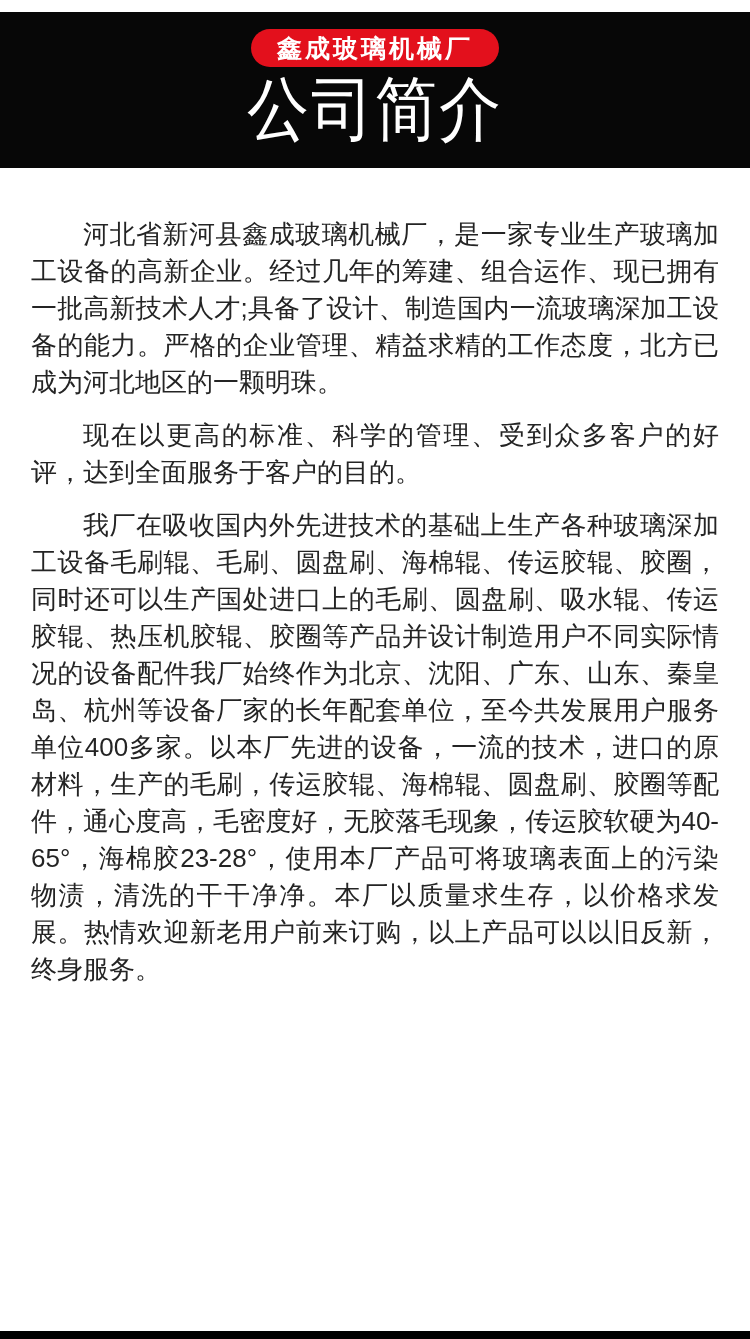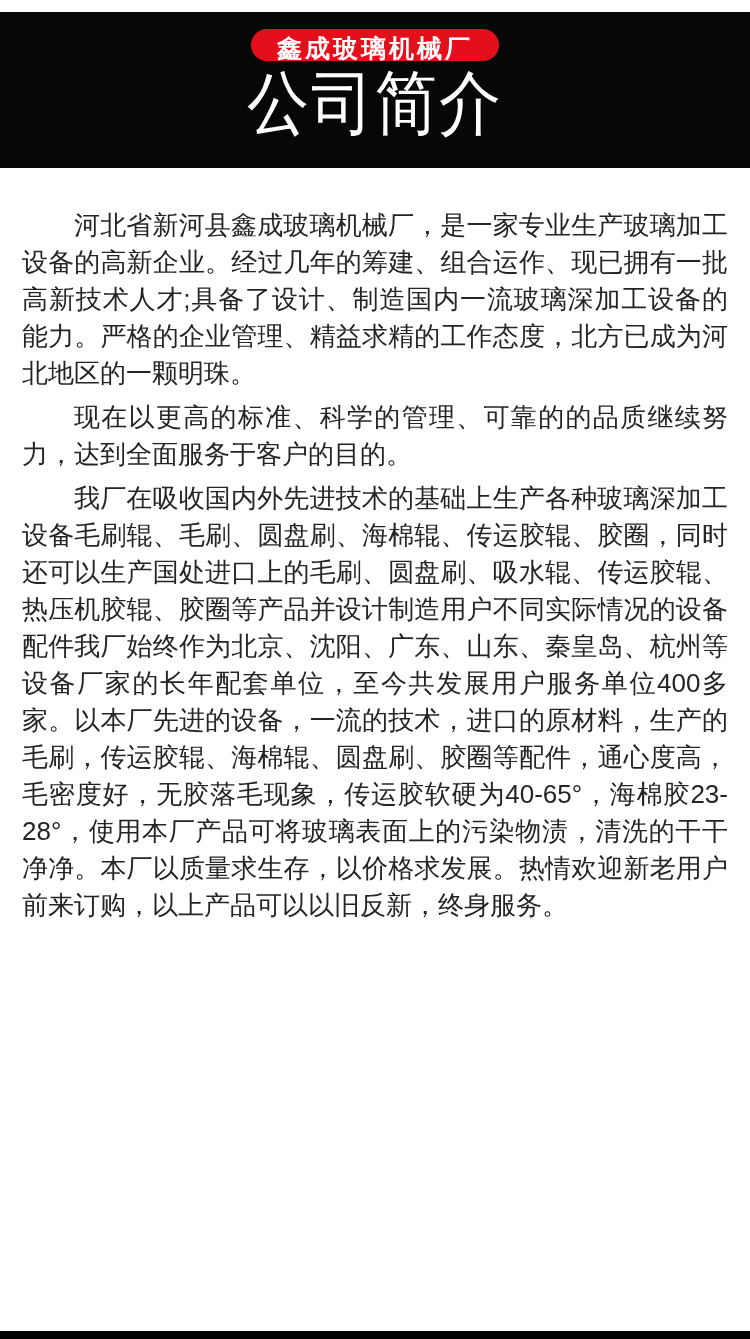--- a/index.html
+++ b/index.html
@@ -18,21 +18,21 @@
   }
   .header {
     box-sizing: border-box;
     height: 156px;
     background: #070707;
     text-align: center;
     padding-top: 17px;
   }
   .badge {
     display: inline-block;
-    height: 32px;
+    height: 38px;
     line-height: 38px;
     padding: 0 26px;
     border-radius: 19px;
     background: #e3101c;
     color: #ffffff;
     font-size: 25px;
     font-weight: bold;
     letter-spacing: 3px;
   }
   .title {
@@ -46,21 +46,21 @@
     transform-origin: top center;
   }
   .content {
     padding: 32px 15px 0 15px;
     color: #242424;
     font-size: 26px;
     line-height: 37px;
     text-align: justify;
   }
   .content p {
-    margin: 7px;
+    margin: 16px;
     padding: 0;
     text-indent: 2em;
   }
   .bottom-bar {
     position: absolute;
     left: 0;
     bottom: 0;
     width: 100%;
     height: 8px;
     background: #000000;
@@ -73,19 +73,19 @@
 
   <div class="top-strip"></div>
 
   <div class="header">
     <span class="badge">鑫成玻璃机械厂</span>
     <h1 class="title">公司简介</h1>
   </div>
 
   <div class="content">
     <p>河北省新河县鑫成玻璃机械厂，是一家专业生产玻璃加工设备的高新企业。经过几年的筹建、组合运作、现已拥有一批高新技术人才;具备了设计、制造国内一流玻璃深加工设备的能力。严格的企业管理、精益求精的工作态度，北方已成为河北地区的一颗明珠。</p>
-    <p>现在以更高的标准、科学的管理、可靠的的品质继续努力，达到全面服务于客户的目的。</p>
+    <p>现在以更高的标准、科学的管理、受到众多客户的好评，达到全面服务于客户的目的。</p>
     <p>我厂在吸收国内外先进技术的基础上生产各种玻璃深加工设备毛刷辊、毛刷、圆盘刷、海棉辊、传运胶辊、胶圈，同时还可以生产国处进口上的毛刷、圆盘刷、吸水辊、传运胶辊、热压机胶辊、胶圈等产品并设计制造用户不同实际情况的设备配件我厂始终作为北京、沈阳、广东、山东、秦皇岛、杭州等设备厂家的长年配套单位，至今共发展用户服务单位400多家。以本厂先进的设备，一流的技术，进口的原材料，生产的毛刷，传运胶辊、海棉辊、圆盘刷、胶圈等配件，通心度高，毛密度好，无胶落毛现象，传运胶软硬为40-65°，海棉胶23-28°，使用本厂产品可将玻璃表面上的污染物渍，清洗的干干净净。本厂以质量求生存，以价格求发展。热情欢迎新老用户前来订购，以上产品可以以旧反新，终身服务。</p>
   </div>
 
   <div class="bottom-bar"></div>
 
 </div>
 
 </body></html>

